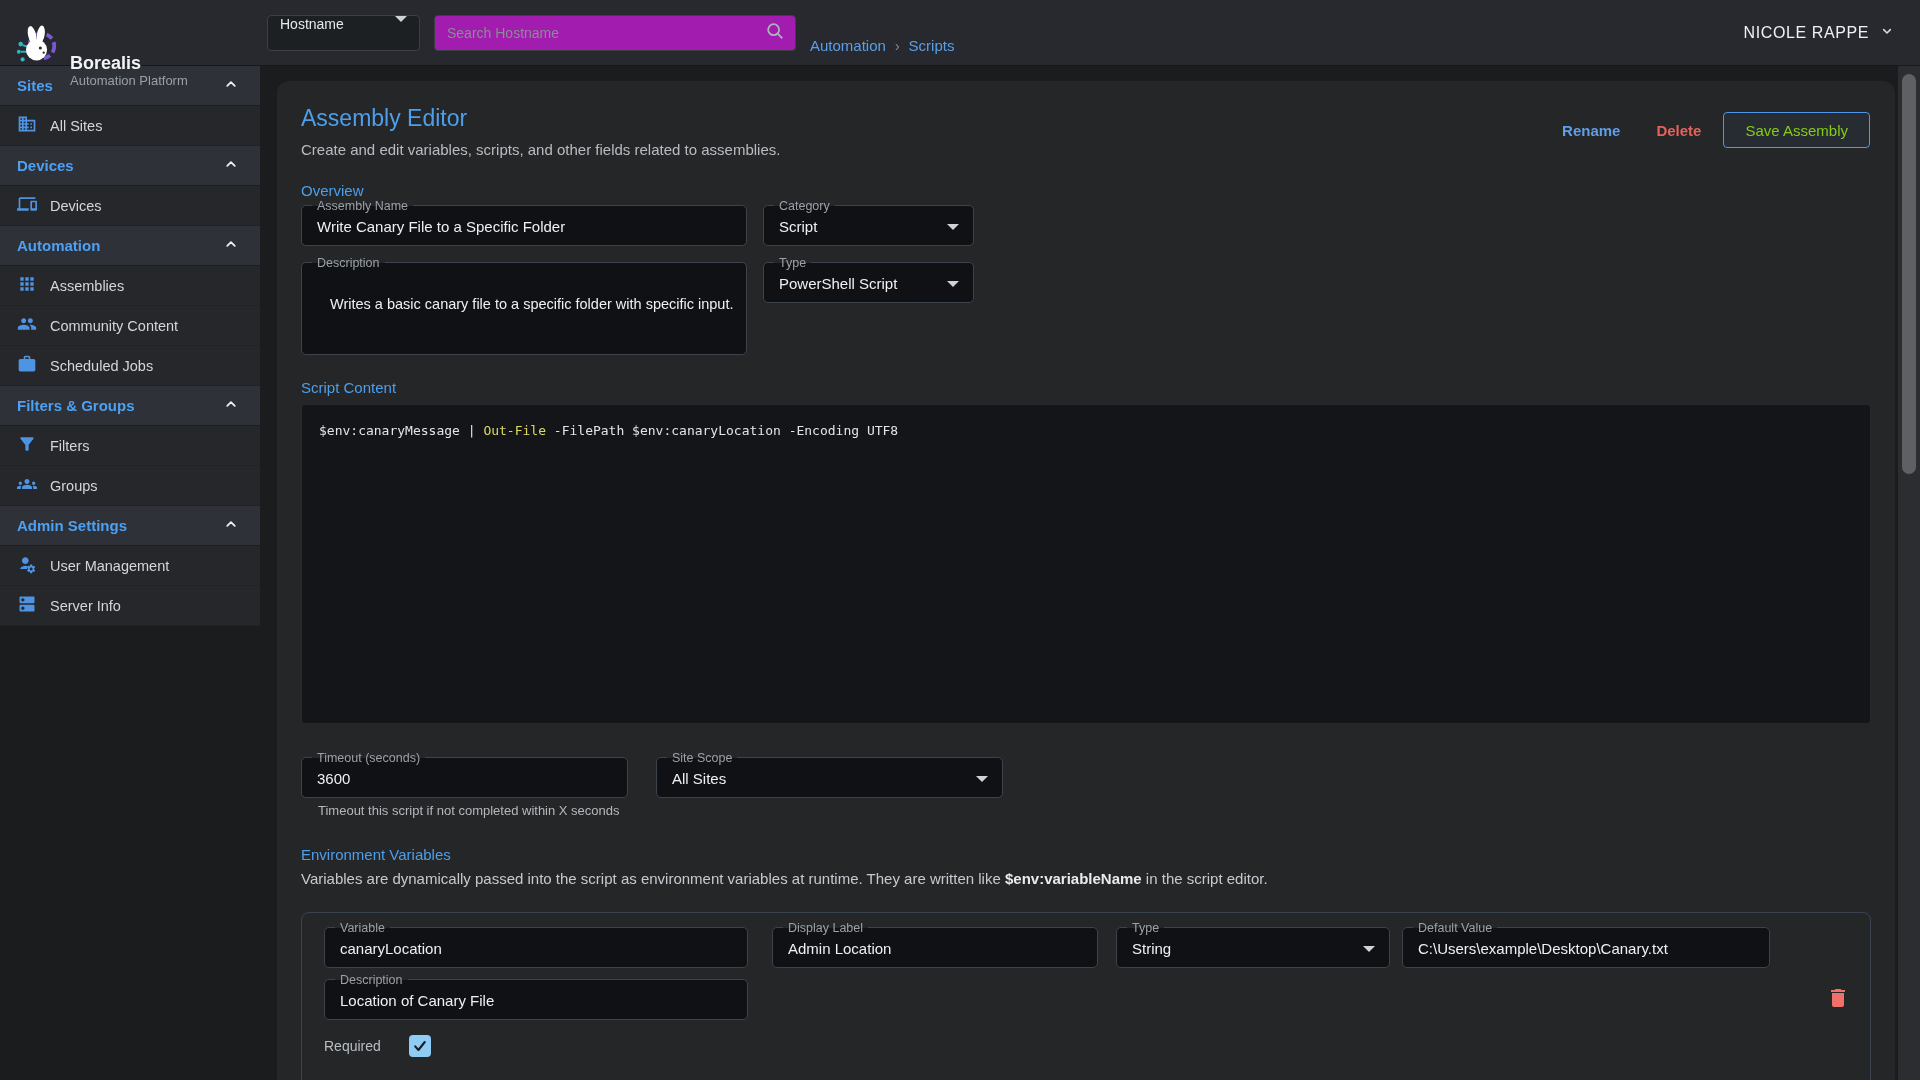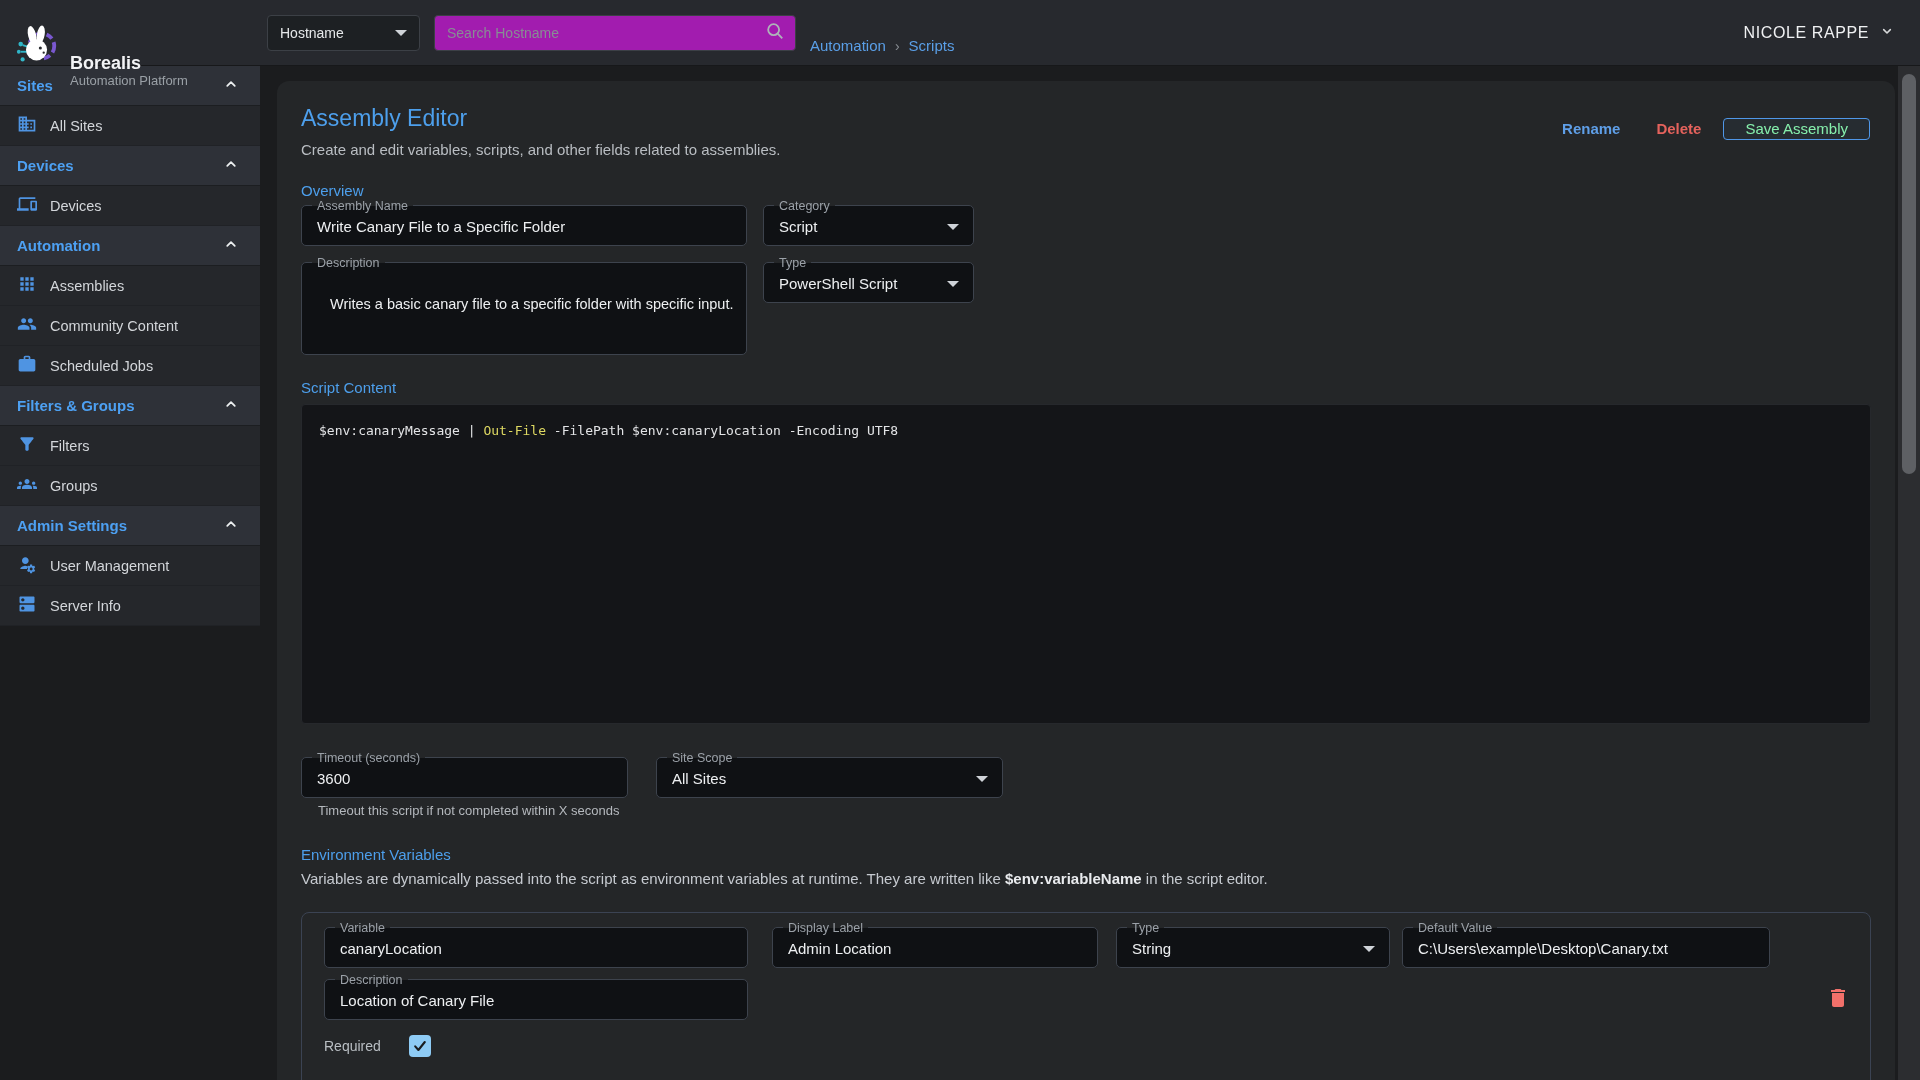--- a/index.html
+++ b/index.html
@@ -7,21 +7,21 @@
     font-family:"Liberation Sans","DejaVu Sans",sans-serif; }
 
   
   .topbar { position:absolute; left:0; top:0; width:1920px; height:66px;
     background:#27292e; border-bottom:1px solid #17181a; z-index:30; }
   .brand { position:absolute; left:14px; top:8px; display:flex; align-items:center; gap:10px; }
   .brand-name { font-size:18px; font-weight:bold; color:#f2f3f5; line-height:20px;margin-top:45px; }
   .brand-tag { font-size:13px; color:#9aa0a6; }
   .hostname-select { position:absolute; left:267px; top:15px; width:153px; height:36px;
     background:#1d2023; border:1px solid #3c4046; border-radius:4px;
-    display:flex; align-items:center; padding:0 12px; cursor:pointer; }
+    display:flex; align-items:flex-start; padding:0 12px; cursor:pointer; }
   .hostname-select span.val { color:#e6e8ea; font-size:14px; flex:1; }
   .search-box { position:absolute; left:434px; top:15px; width:362px; height:36px;
     background:#a21caf; border:1px solid #3c4046; border-radius:4px;
     display:flex; align-items:center; padding:0 10px 0 12px; }
   .search-box input { flex:1; background:transparent; border:none; outline:none;
     color:#d7dadd; font-size:14px; font-family:inherit; }
   .search-box input::placeholder { color:#878d94; }
   .breadcrumb { position:absolute; left:810px; top:37px; font-size:15px; display:flex; gap:9px; align-items:center; }
   .breadcrumb .crumb { color:#5a9fe8; cursor:pointer; }
   .breadcrumb .sep { color:#888d93; font-size:14px; }
@@ -42,21 +42,21 @@
   .card { position:absolute; left:277px; top:81px; width:1618px; height:1040px;
     background:#242628; border-radius:12px; z-index:10; }
   .page-title { position:absolute; left:24px; top:24px; font-size:23px; color:#4d9fec; }
   .page-subtitle { position:absolute; left:24px; top:60px; font-size:15px; color:#b9bdc2; }
   .actions { position:absolute; top:31px; right:25px; display:flex; align-items:center; gap:8px; }
   .text-btn { background:none; border:none; font-family:inherit; font-size:15px; font-weight:bold;
     padding:8px 14px; cursor:pointer; }
   .btn-rename { color:#5f9fe8; }
   .btn-delete { color:#e4625c; }
   .btn-save { background:rgba(79,151,232,0.05); border:1px solid #4f97e8; border-radius:4px;
-    color:#86efac; font-family:inherit; font-size:15px; padding:0 21px; height:22px; cursor:pointer; }
+    color:#84cc16; font-family:inherit; font-size:15px; padding:0 21px; height:36px; cursor:pointer; }
 
   .section-label { position:absolute; left:24px; font-size:15px; color:#4d9fec; }
 
   
   .field { position:absolute; background:#0f1114; border:1px solid #3d434d; border-radius:5px; }
   .flabel { position:absolute; top:-8px; left:10px; font-size:12.5px; color:#9ba1a8; padding:0 5px;
     line-height:16px; background:linear-gradient(to bottom,#242628 47%,#0f1114 47%); white-space:nowrap; }
   .fvalue { position:absolute; left:15px; top:50%; transform:translateY(-50%);
     font-size:15px; color:#eef0f2; white-space:nowrap; }
   .fvalue.multi { left:28px; right:10px; top:30px; transform:none; white-space:normal;

